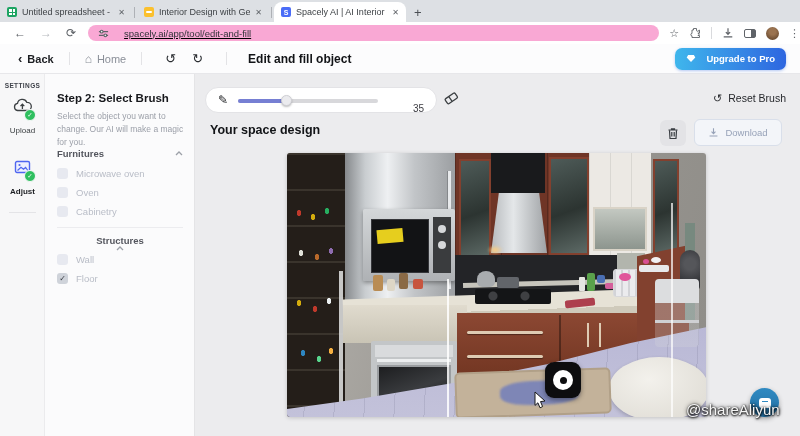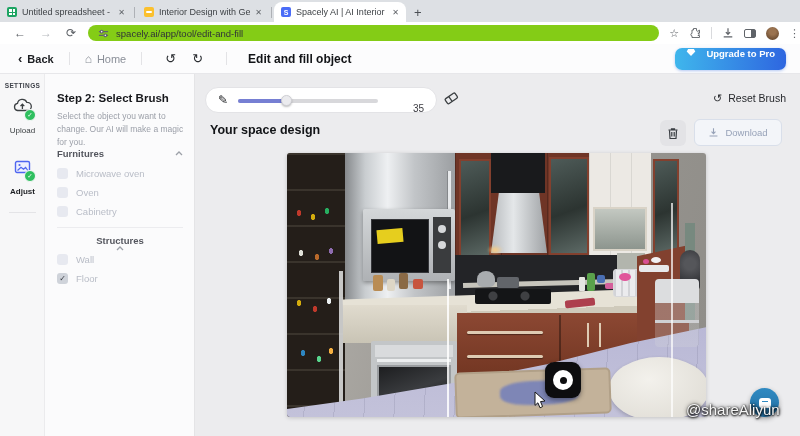--- a/index.html
+++ b/index.html
@@ -21,40 +21,40 @@
   .fav-sheets::after{content:"";position:absolute;inset:2px;background:#fff;
      background-image:linear-gradient(#1da462 0 0),linear-gradient(#1da462 0 0);
      background-size:6px 1px,1px 6px;background-position:center;background-repeat:no-repeat;}
   .fav-yellow{background:#fbc02d;}
   .fav-yellow::after{content:"";position:absolute;left:2px;right:2px;top:4px;height:2px;background:#fff;border-radius:1px;}
   .fav-spacely{background:#4a6cf7;color:#fff;font-size:7px;font-weight:bold;display:flex;align-items:center;justify-content:center;border-radius:2px;}
 
   .navbar{position:absolute;top:22px;left:0;width:800px;height:22px;background:#fff;display:flex;align-items:center;}
   .nav-ic{color:#5f6368;font-size:12px;line-height:1;margin-left:14px;}
   .nav-ic.dis{color:#b6b9bd;}
-  .urlpill{margin-left:12px;width:590px;height:16px;background:#84cc16;border-radius:8px;display:flex;align-items:center;gap:7px;padding:0 10px;box-sizing:border-box;}
+  .urlpill{margin-left:12px;width:590px;height:16px;background:#f9a8d4;border-radius:8px;display:flex;align-items:center;gap:15px;padding:0 10px;box-sizing:border-box;text-decoration:underline;}
   .url{font-size:9.5px;color:#303338;}
   .nav-right{display:flex;align-items:center;gap:10px;margin-left:10px;}
   .star{color:#5f6368;font-size:11px;}
   .navsep{width:1px;height:12px;background:#d9dadd;}
   .sidepanel{width:12px;height:9px;border:1.2px solid #5f6368;border-radius:2px;position:relative;box-sizing:border-box;}
   .sidepanel::after{content:"";position:absolute;top:0;bottom:0;right:0;width:4px;background:#5f6368;}
   .avatar{width:13px;height:13px;border-radius:50%;background:radial-gradient(circle at 50% 35%,#9a7350 30%,#6d4e33 75%);}
   .kebab{color:#5f6368;font-size:11px;}
 
   
   .appheader{position:absolute;top:44px;left:0;width:800px;height:30px;background:#fcfcfd;border-bottom:1px solid #e7e7ea;display:flex;align-items:center;box-sizing:border-box;}
   .back{display:flex;align-items:center;gap:5px;margin-left:18px;font-size:11px;font-weight:bold;color:#1c1e22;}
   .back .chev{font-size:13px;line-height:1;margin-top:-1px;}
   .vsep{width:1px;height:13px;background:#e3e3e6;margin:0 15px;}
   .home{display:flex;align-items:center;gap:5px;font-size:11px;color:#8a8f98;}
   .home .hic{font-size:12px;line-height:1;}
   .undo,.redo{font-size:13px;color:#2a2d31;margin:0 8px;line-height:1;}
   .pagetitle{font-size:12px;font-weight:bold;color:#121417;margin-left:6px;}
-  .upgrade{margin-left:auto;margin-right:14px;height:22px;padding:0 11px;border-radius:7px;display:flex;align-items:flex-start;gap:10px;
+  .upgrade{margin-left:auto;margin-right:14px;height:22px;padding:0 11px;border-radius:7px;display:flex;align-items:center;gap:10px;
            background:linear-gradient(90deg,#3fb6ec,#2e66e0);color:#fff;font-size:9.5px;font-weight:bold;box-shadow:0 1px 3px rgba(46,102,224,.35);}
 
   
   .rail{position:absolute;top:74px;left:0;width:45px;height:362px;background:#f7f7f8;border-right:1px solid #ebebed;box-sizing:border-box;}
   .rail-title{position:absolute;top:8px;left:0;width:45px;text-align:center;font-size:6.5px;font-weight:bold;letter-spacing:.4px;color:#3f424a;}
   .rail-item{position:absolute;left:0;width:45px;text-align:center;}
   .rail-label{font-size:8px;color:#3c4043;margin-top:9px;}
   .rail-label.bold{font-weight:bold;color:#1c1e22;}
   .badge{position:absolute;width:10px;height:10px;border-radius:50%;background:#2fbf5f;color:#fff;font-size:6.5px;line-height:10px;text-align:center;border:1.5px solid #f7f7f8;}
   .rail-div{position:absolute;left:9px;width:27px;height:1px;background:#e4e4e7;}

